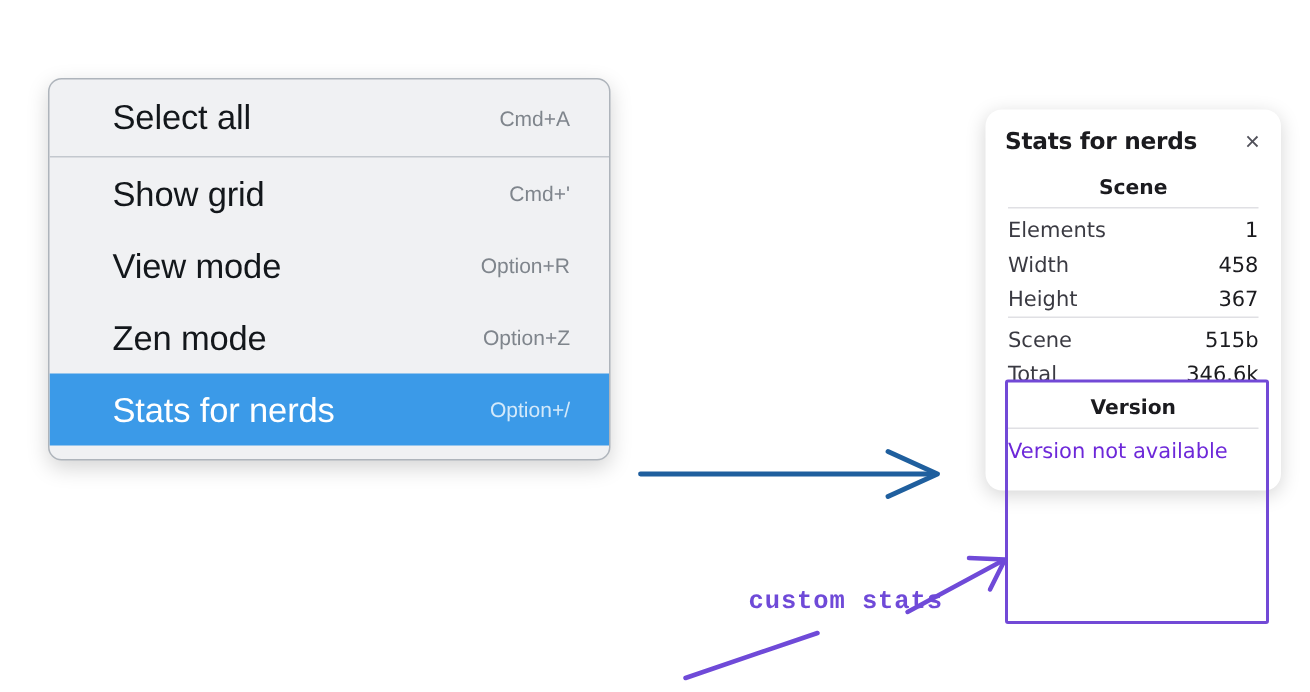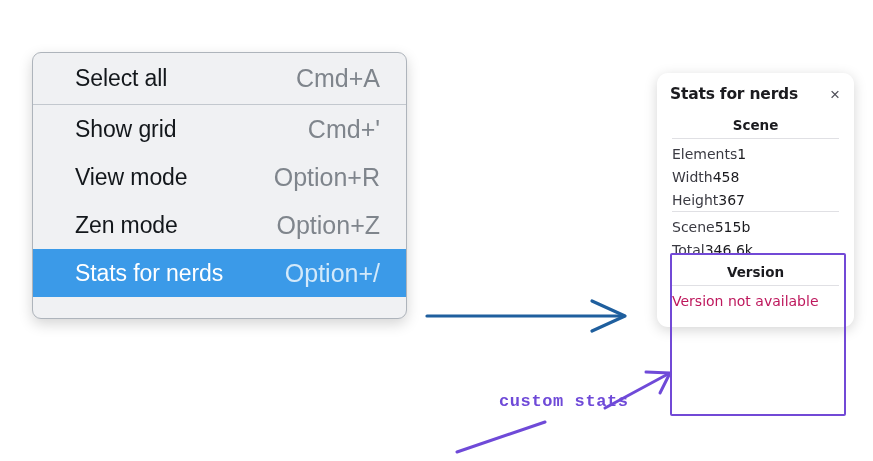--- a/index.html
+++ b/index.html
@@ -23,21 +23,21 @@
   
   .context-menu {
     position: absolute;
     left: 32px;
     top: 52px;
     width: 375px;
     background: #f0f1f3;
     border: 1px solid #aeb4bb;
     border-radius: 9px;
     box-shadow: 0 5px 14px rgba(0,0,0,0.17);
-    padding-bottom: 21px;
+    padding-bottom: 9px;
     overflow: hidden;
   }
 
   .menu-group { padding: 0; }
 
   .menu-sep {
     height: 1px;
     background: #c3c8ce;
     margin: 0;
   }
@@ -53,21 +53,21 @@
   }
 
   .menu-item .mi-label {
     font-size: 23px;
     color: #13171b;
     letter-spacing: -0.1px;
     white-space: nowrap;
   }
 
   .menu-item .mi-shortcut {
-    font-size: 25px;
+    font-size: 14px;
     color: #7f858c;
     white-space: nowrap;
   }
 
   .menu-item.selected {
     background: #3b9ae8;
   }
   .menu-item.selected .mi-label { color: #ffffff; }
   .menu-item.selected .mi-shortcut { color: #d3e9fa; }
 
@@ -116,31 +116,32 @@
   }
 
   .sp-rule {
     height: 1px;
     background: #e0e0e4;
     margin: 0 2px 3px 2px;
   }
 
   .sp-row {
     display: flex;
+    justify-content: space-between;
     align-items: baseline;
     font-size: 14px;
     color: #2b2b33;
     padding: 3.5px 2px;
   }
   .sp-row .k { color: #3a3a42; }
   .sp-row .v { color: #1b1b1f; }
 
   .sp-single {
     font-size: 14px;
-    color: #be185d;
+    color: #6d28d9;
     padding: 4px 2px;
   }
 
   
   .highlight-box {
     position: absolute;
     left: 670px;
     top: 253px;
     width: 176px;
     height: 163px;

